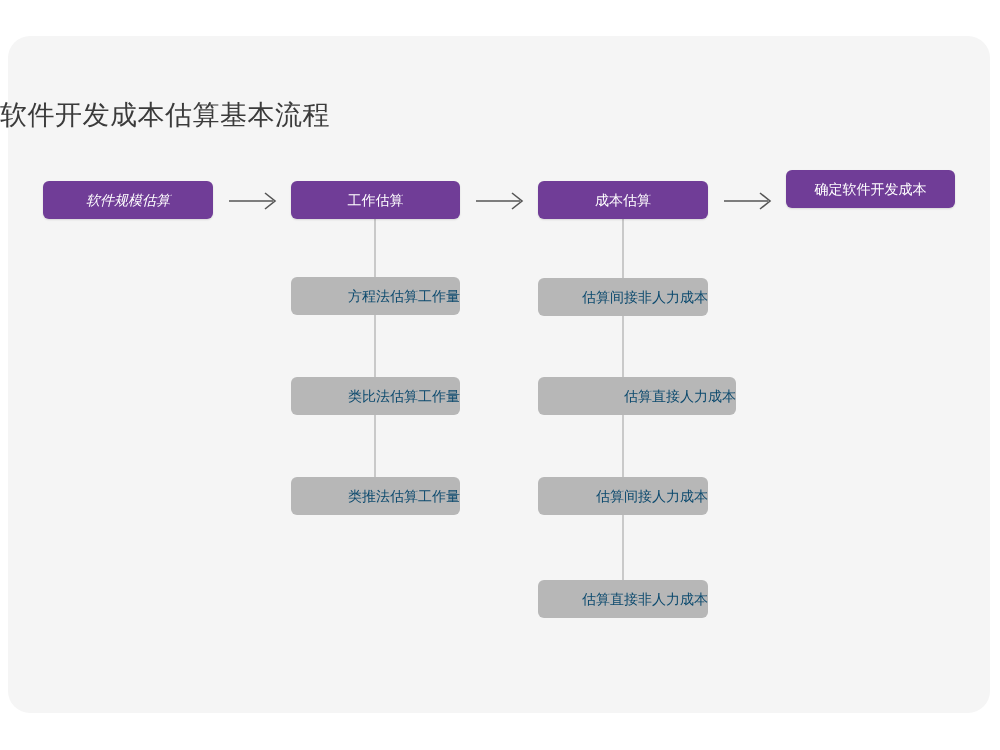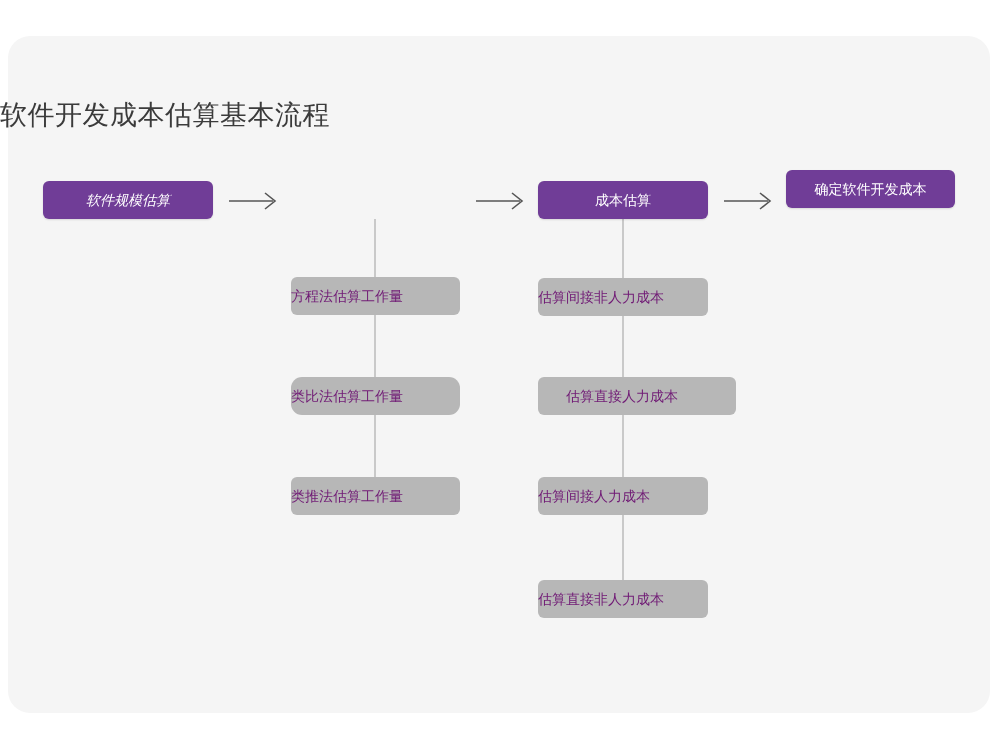--- a/index.html
+++ b/index.html
@@ -63,24 +63,24 @@
     white-space: nowrap;
     box-shadow: 0 1px 2px rgba(0,0,0,0.12);
   }
 
   
   .sub-box {
     position: absolute;
     height: 38px;
     background: #b7b7b7;
     border-radius: 6px;
-    color: #701a75;
+    color: #0c4a6e;
     font-size: 14px;
     line-height: 38px;
-    text-align: left;
+    text-align: right;
     white-space: nowrap;
   }
 
   
   .flow-arrow {
     position: absolute;
     top: 182px;
     height: 38px;
     line-height: 38px;
     text-align: center;
@@ -93,21 +93,21 @@
   .stage-2 { left: 291px; top: 181px; width: 169px; }
   .stage-3 { left: 538px; top: 181px; width: 170px; }
   .stage-4 { left: 786px; top: 170px; width: 169px; }
 
   .arrow-1 { left: 223px; width: 60px; }
   .arrow-2 { left: 470px; width: 60px; }
   .arrow-3 { left: 718px; width: 60px; }
 
   .colB-box { left: 291px; width: 169px; }
   .colB-1 { top: 277px; }
-  .colB-2 { top: 377px; border-radius: 11px; }
+  .colB-2 { top: 377px; }
   .colB-3 { top: 477px; }
 
   .colC-box { left: 538px; width: 170px; }
   .colC-1 { top: 278px; }
   .colC-2 { top: 377px; padding-left: 28px; }
   .colC-3 { top: 477px; }
   .colC-4 { top: 580px; }
 
   .conn-B { left: 374px; top: 219px; height: 280px; }
   .conn-C { left: 622px; top: 219px; height: 382px; }
@@ -119,20 +119,21 @@
 
   <div class="card"></div>
 
   <div class="diagram-title">软件开发成本估算基本流程</div>
 
   <div class="connector conn-B"></div>
   <div class="connector conn-C"></div>
 
   <div class="stage-box stage-1">软件规模估算</div>
 
+  <div class="stage-box stage-2">工作估算</div>
 
   <div class="stage-box stage-3">成本估算</div>
 
   <div class="stage-box stage-4">确定软件开发成本</div>
 
   <div class="flow-arrow arrow-1">
     <svg width="60" height="38" viewBox="0 0 60 38" aria-hidden="true">
       <line x1="6" y1="19" x2="50" y2="19" stroke="#555555" stroke-width="1.6"></line>
       <polyline points="42,11 52,19 42,27" fill="none" stroke="#555555" stroke-width="1.6"></polyline>
     </svg>

